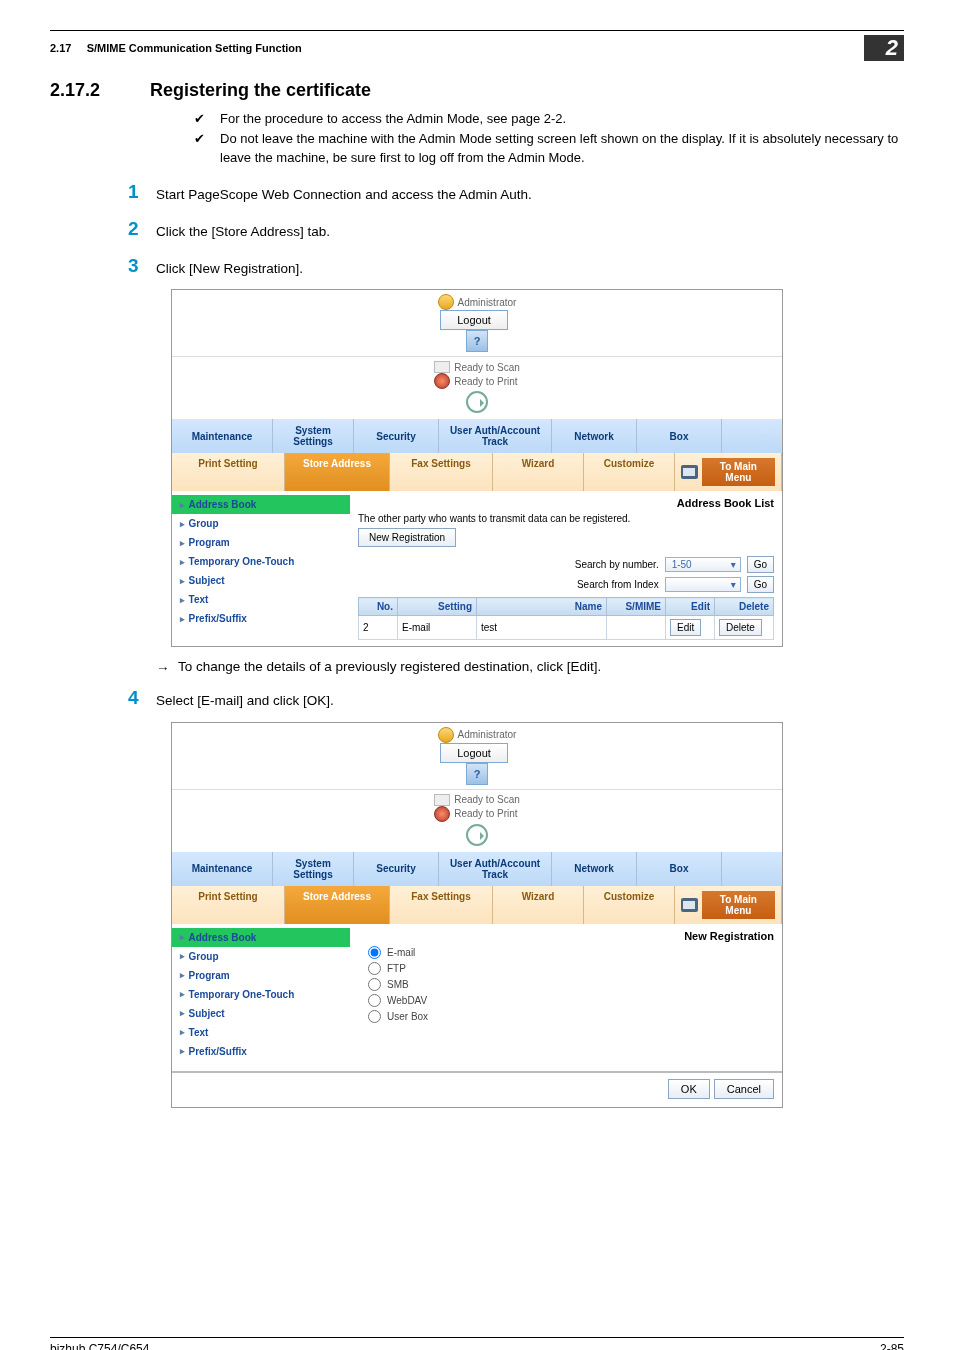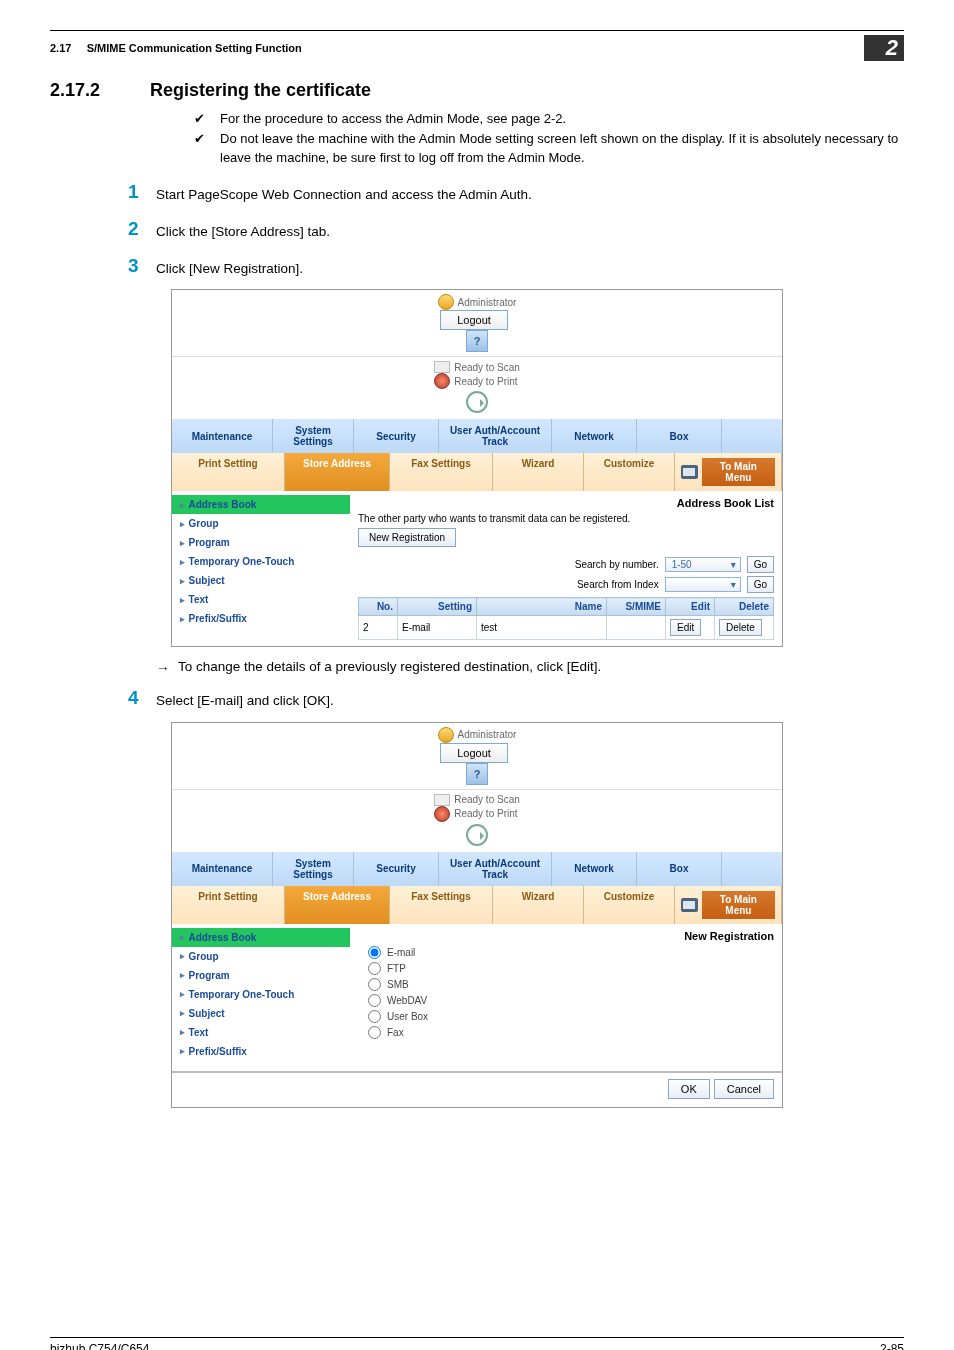--- a/index.html
+++ b/index.html
@@ -504,24 +504,20 @@
                 <span>SMB</span>
               </label>
             <label class="radio-item">
                 <input type="radio" name="rt" style="">
                 <span>WebDAV</span>
               </label>
             <label class="radio-item">
                 <input type="radio" name="rt" style="">
                 <span>User Box</span>
               </label>
-            <label class="radio-item">
-                <input type="radio" name="rt" style="">
-                <span>Fax</span>
-              </label>
           </div>
         </div>
       </div>
       <div class="bottom-btns">
         <span class="ok-btn">OK</span>
         <span class="cancel-btn">Cancel</span>
       </div>
     </div>
   </div>
 

